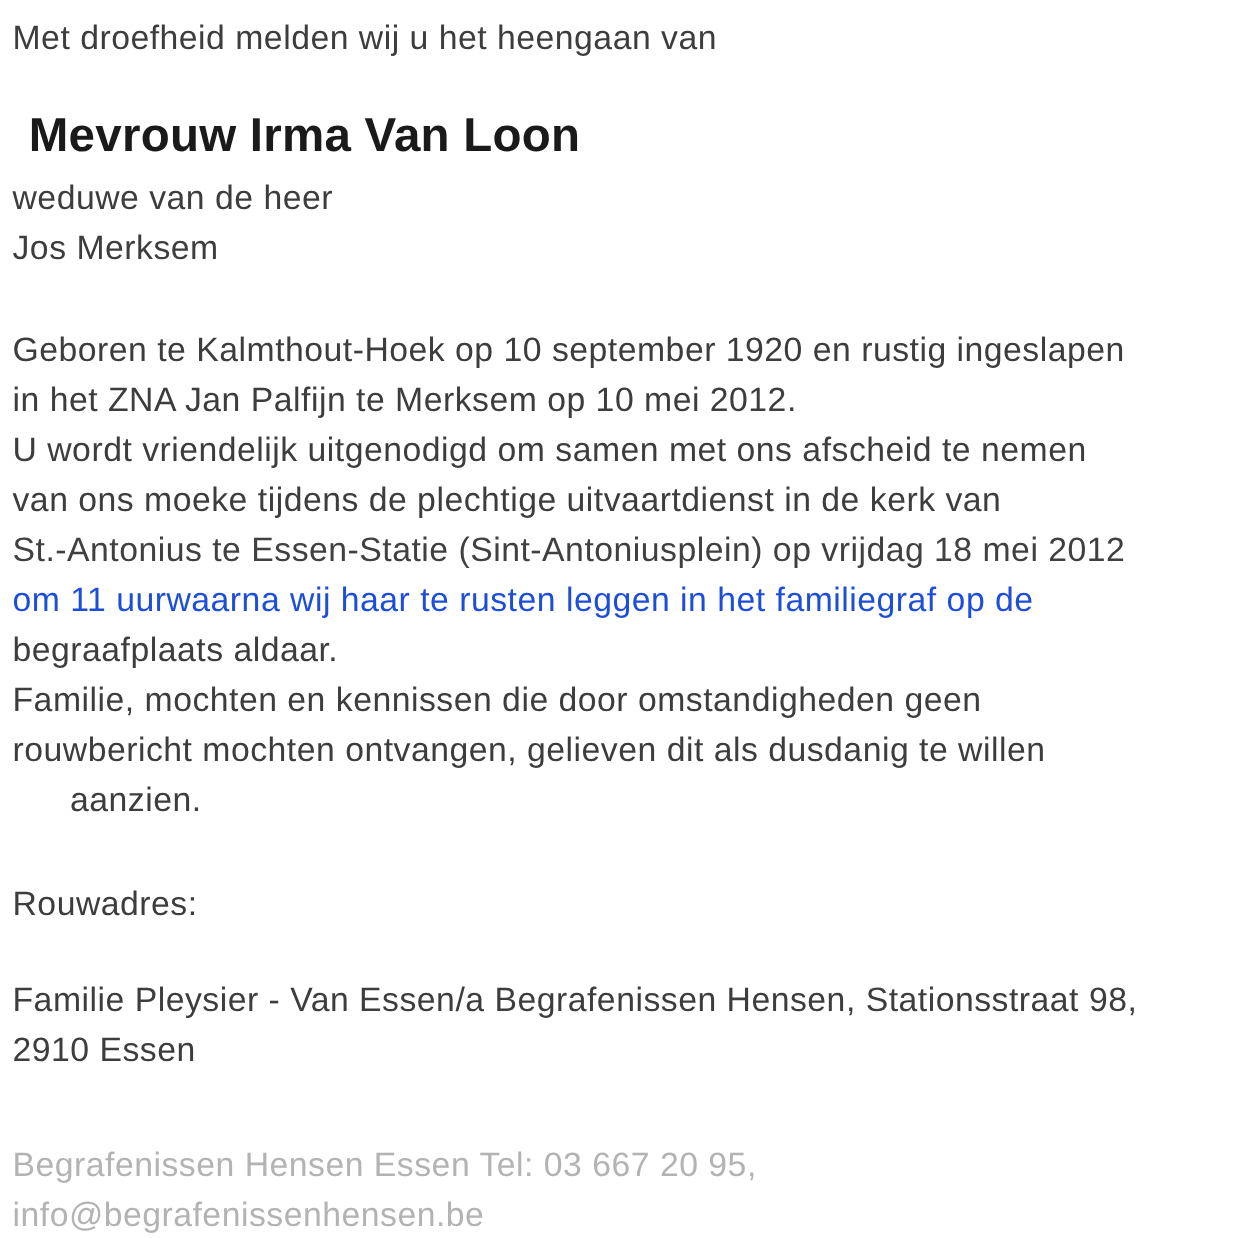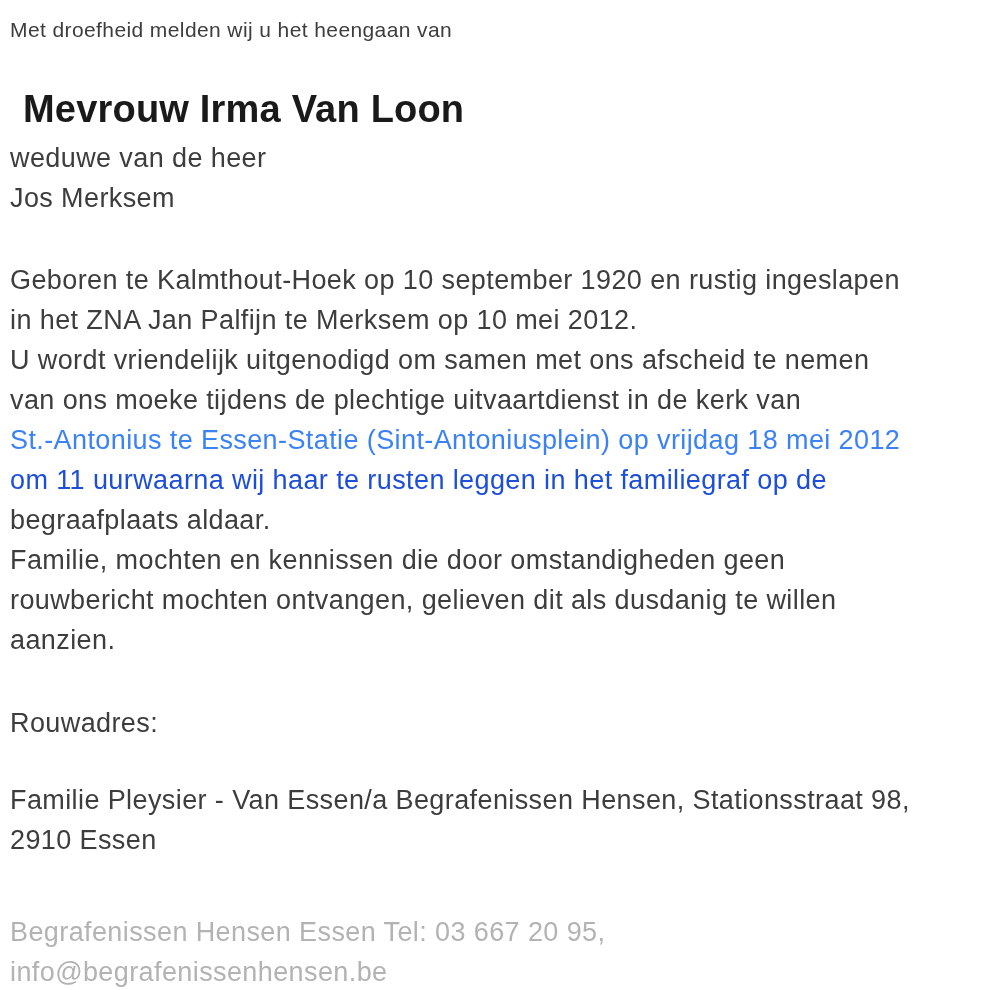--- a/index.html
+++ b/index.html
@@ -12,21 +12,21 @@
     width: 1000px;
     height: 990px;
     box-sizing: border-box;
     padding: 10px 10px 0 10px;
     background: #ffffff;
     font-family: "Liberation Sans", sans-serif;
     color: #3d3d3d;
     overflow: hidden;
   }
   .intro {
-    font-size: 21px;
+    font-size: 27px;
     line-height: 40px;
     letter-spacing: 0.4px;
     white-space: nowrap;
   }
   .deceased-name {
     margin: 36px 0 0 13px;
     font-size: 38px;
     line-height: 46px;
     font-weight: 700;
     letter-spacing: 0.2px;
@@ -79,26 +79,26 @@
   <div class="sub-block">
     <div class="sub-line" style="color: rgb(61, 61, 61);">weduwe van de heer</div>
     <div class="sub-line" style="color: rgb(61, 61, 61);">Jos Merksem</div>
   </div>
 
   <div class="announcement">
     <div class="line" style="color: rgb(61, 61, 61);">Geboren te Kalmthout-Hoek op 10 september 1920 en rustig ingeslapen</div>
     <div class="line" style="color: rgb(61, 61, 61);">in het ZNA Jan Palfijn te Merksem op 10 mei 2012.</div>
     <div class="line" style="color: rgb(61, 61, 61);">U wordt vriendelijk uitgenodigd om samen met ons afscheid te nemen</div>
     <div class="line" style="color: rgb(61, 61, 61);">van ons moeke tijdens de plechtige uitvaartdienst in de kerk van</div>
-    <div class="line" style="color: #3b82f6;">St.-Antonius te Essen-Statie (Sint-Antoniusplein) op vrijdag 18 mei 2012</div>
+    <div class="line" style="color: #404040;">St.-Antonius te Essen-Statie (Sint-Antoniusplein) op vrijdag 18 mei 2012</div>
     <div class="line" style="color: #1d4ed8;">om 11 uurwaarna wij haar te rusten leggen in het familiegraf op de</div>
     <div class="line" style="color: rgb(61, 61, 61);">begraafplaats aldaar.</div>
     <div class="line" style="color: rgb(61, 61, 61);">Familie, mochten en kennissen die door omstandigheden geen</div>
     <div class="line" style="color: rgb(61, 61, 61);">rouwbericht mochten ontvangen, gelieven dit als dusdanig te willen</div>
-    <div class="line" style="color: rgb(61, 61, 61);">aanzien.</div>
+    <div class="line" style="color: rgb(61, 61, 61); margin-left: 46px;">aanzien.</div>
   </div>
 
   <div class="rouwadres-label" style="color: rgb(61, 61, 61);">Rouwadres:</div>
 
   <div class="address">
     <div class="line" style="color: rgb(61, 61, 61);">Familie Pleysier - Van Essen/a Begrafenissen Hensen, Stationsstraat 98,</div>
     <div class="line" style="color: rgb(61, 61, 61);">2910 Essen</div>
   </div>
 
   <div class="footer">

